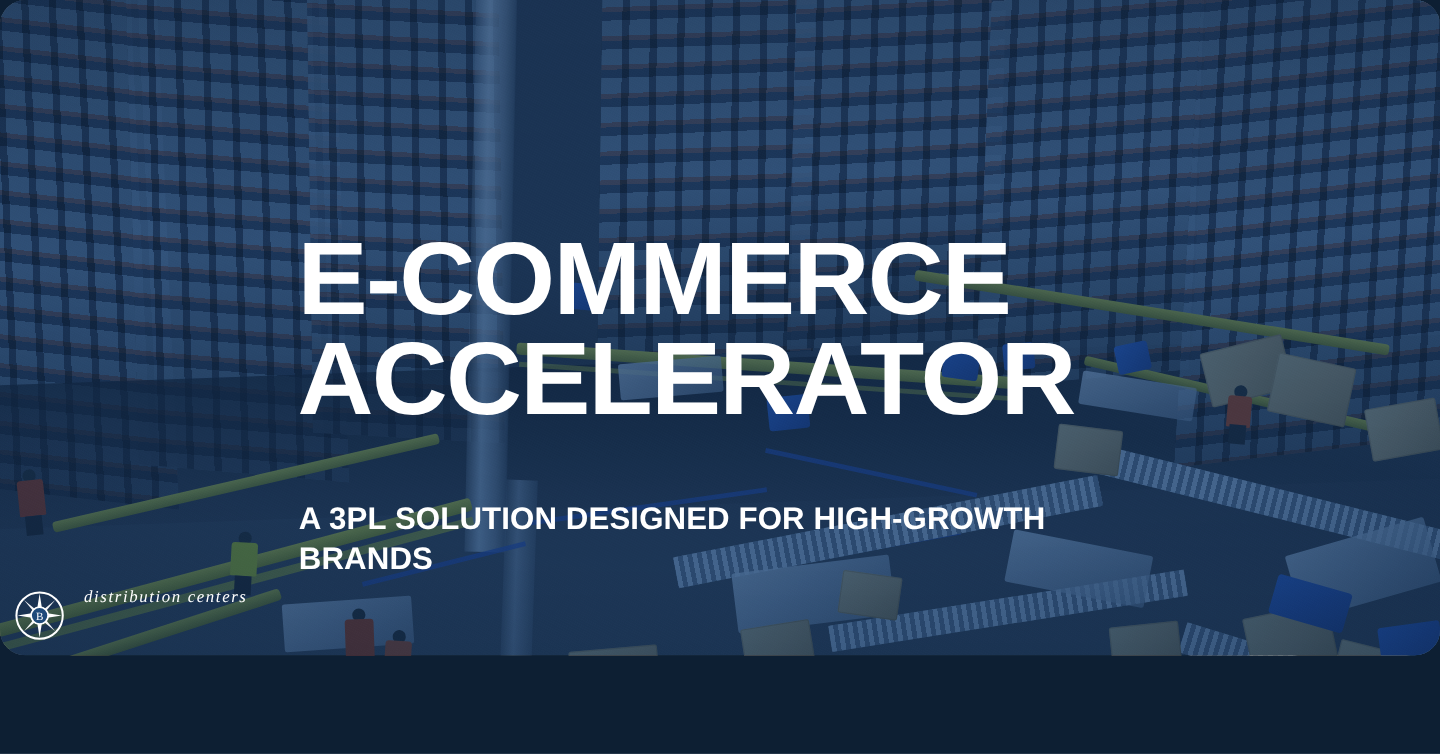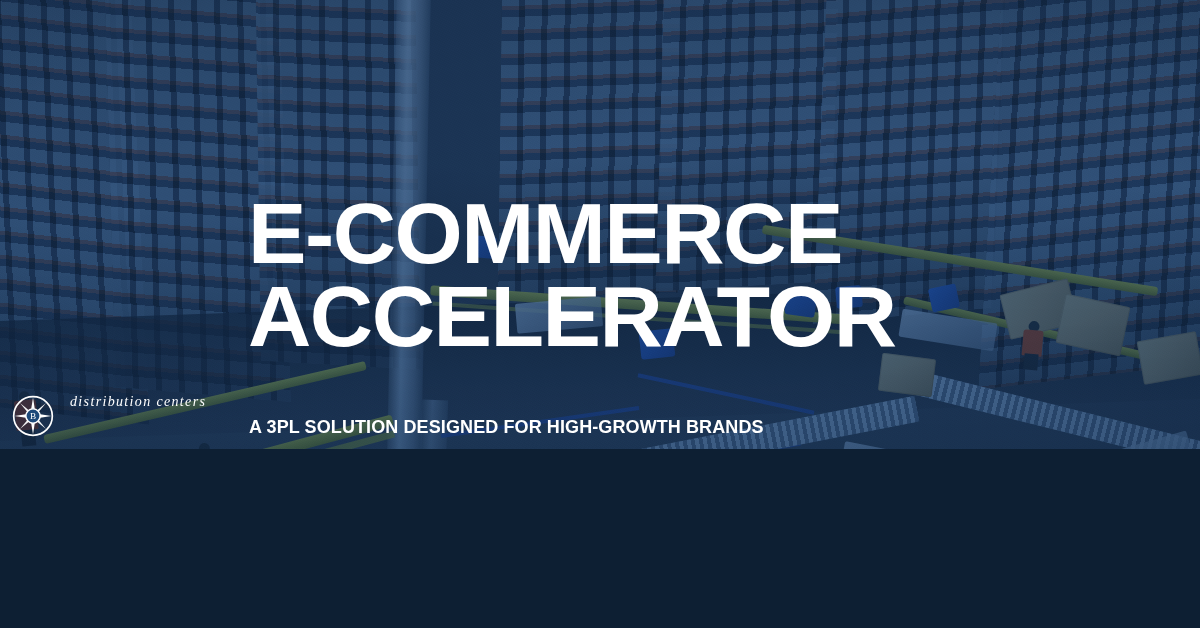--- a/index.html
+++ b/index.html
@@ -1,22 +1,23 @@
 <!DOCTYPE html>
 <html><head>
 <meta charset="utf-8">
 <style>
   * { margin:0; padding:0; box-sizing:border-box; }
   html, body { width:1200px; height:628px; overflow:hidden; background:#0d1f33; }
   body { font-family:"Liberation Sans", sans-serif; }
 
   .banner {
     position:relative;
-    width:1200px; height:449px;
+    width:1200px; height:546px;
     overflow:hidden;
+    border-radius:21px;
   }
 
   
   .photo { position:absolute; inset:0; background:#3b4f63; }
 
   
   .floor {
     position:absolute; inset:0;
     background:
       linear-gradient(188deg, rgba(20,34,51,0) 44%, rgba(42,60,80,.85) 56%, rgba(58,76,95,.95) 72%, rgba(70,88,107,.9) 100%),
@@ -200,21 +201,21 @@
   }
   .headline-line { display:block; white-space:nowrap; }
 
   .subhead {
     position:absolute;
     left:249px; top:416px;
     width:672px;
     color:#ffffff;
     font-family:"Liberation Sans", sans-serif;
     font-weight:700;
-    font-size:18px;
+    font-size:26px;
     line-height:1.27;
     letter-spacing:.1px;
     text-transform:uppercase;
   }
 
   
   .logo {
     position:absolute;
     left:12px; bottom:12px;
     display:flex;

